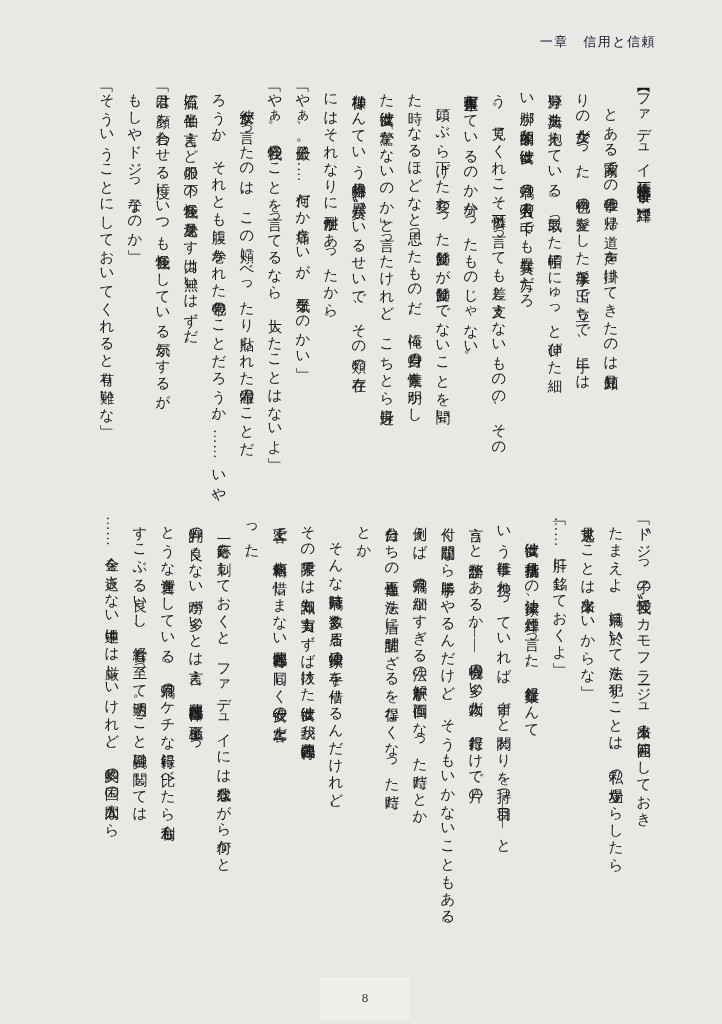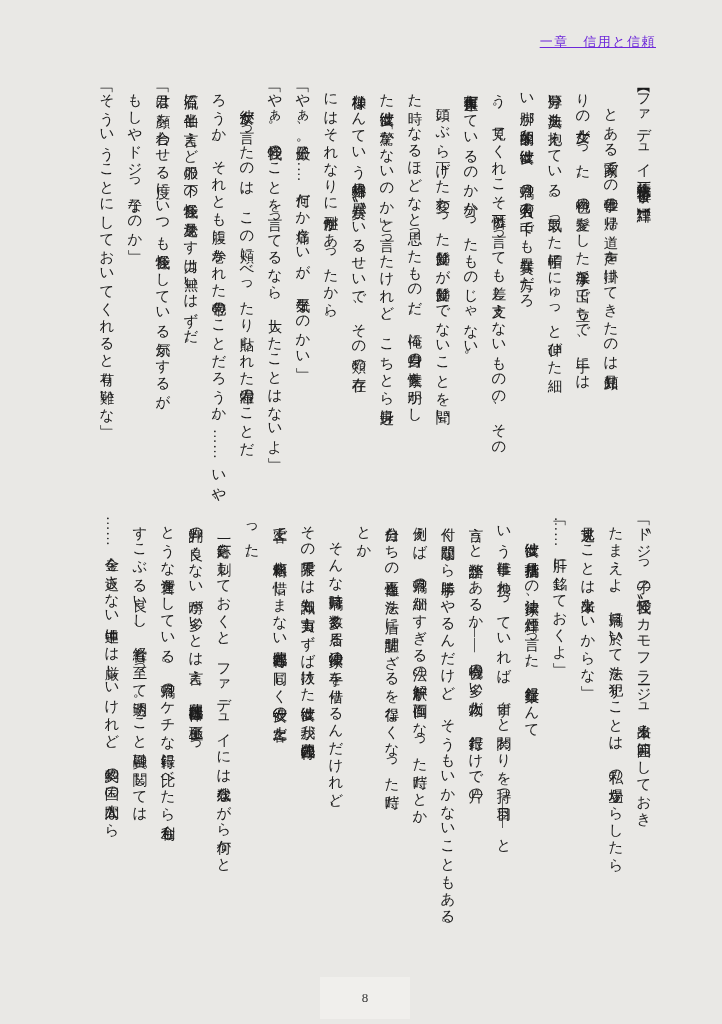--- a/index.html
+++ b/index.html
@@ -14,22 +14,21 @@
     background: #e9e8e5;
     color: #1d1d1d;
     font-family: "Liberation Serif", "DejaVu Serif", serif;
   }
   .running-header {
     position: absolute;
     top: 33px;
     right: 66px;
     font-size: 13px;
     letter-spacing: 1.5px;
-    color: #6d28d9;
-    text-decoration: underline;
+    color: #0f172a;
   }
   .vblock {
     position: absolute;
     right: 64px;
     writing-mode: vertical-rl;
     text-orientation: mixed;
     font-size: 14.5px;
     letter-spacing: 0.8px;
     color: #1c1c1c;
   }

